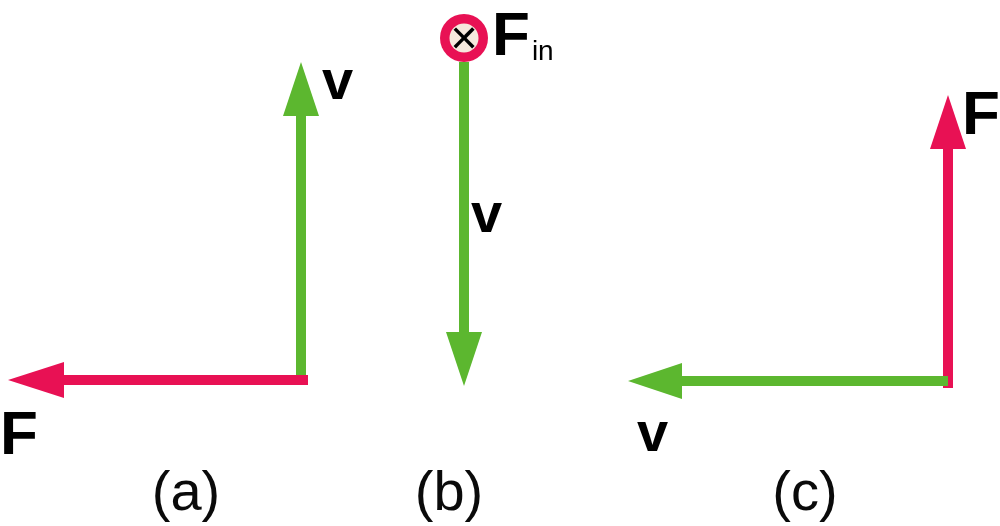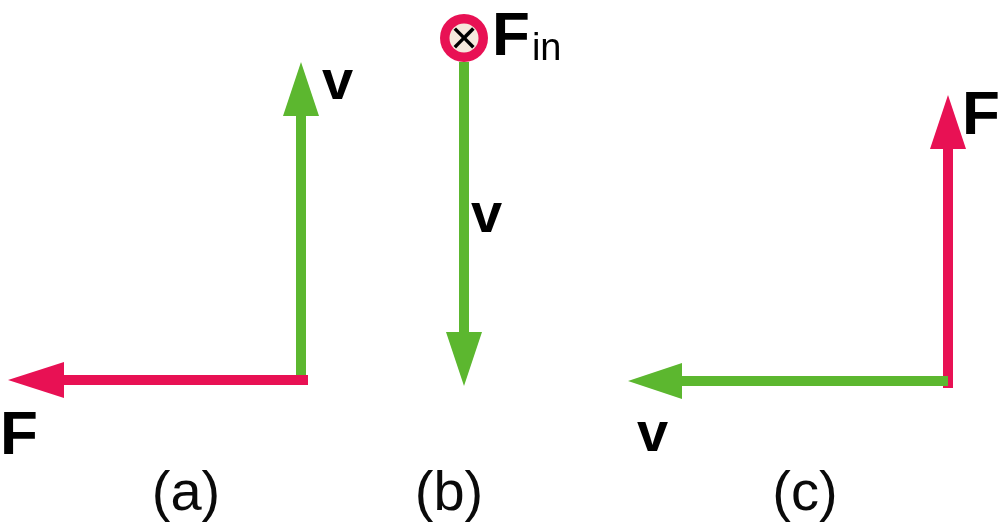--- a/index.html
+++ b/index.html
@@ -16,21 +16,21 @@
   .lbl {
     position: absolute;
     line-height: 1;
     color: #000000;
     font-weight: 700;
     white-space: nowrap;
   }
   .flabel { font-size: 62px; }
   .vlabel { font-size: 56px; }
   .sub {
-    font-size: 38px;
+    font-size: 28px;
     font-weight: 400;
     position: relative;
     top: 5px;
     margin-left: 2px;
   }
   .cap {
     position: absolute;
     line-height: 1;
     font-size: 56px;
     font-weight: 400;

